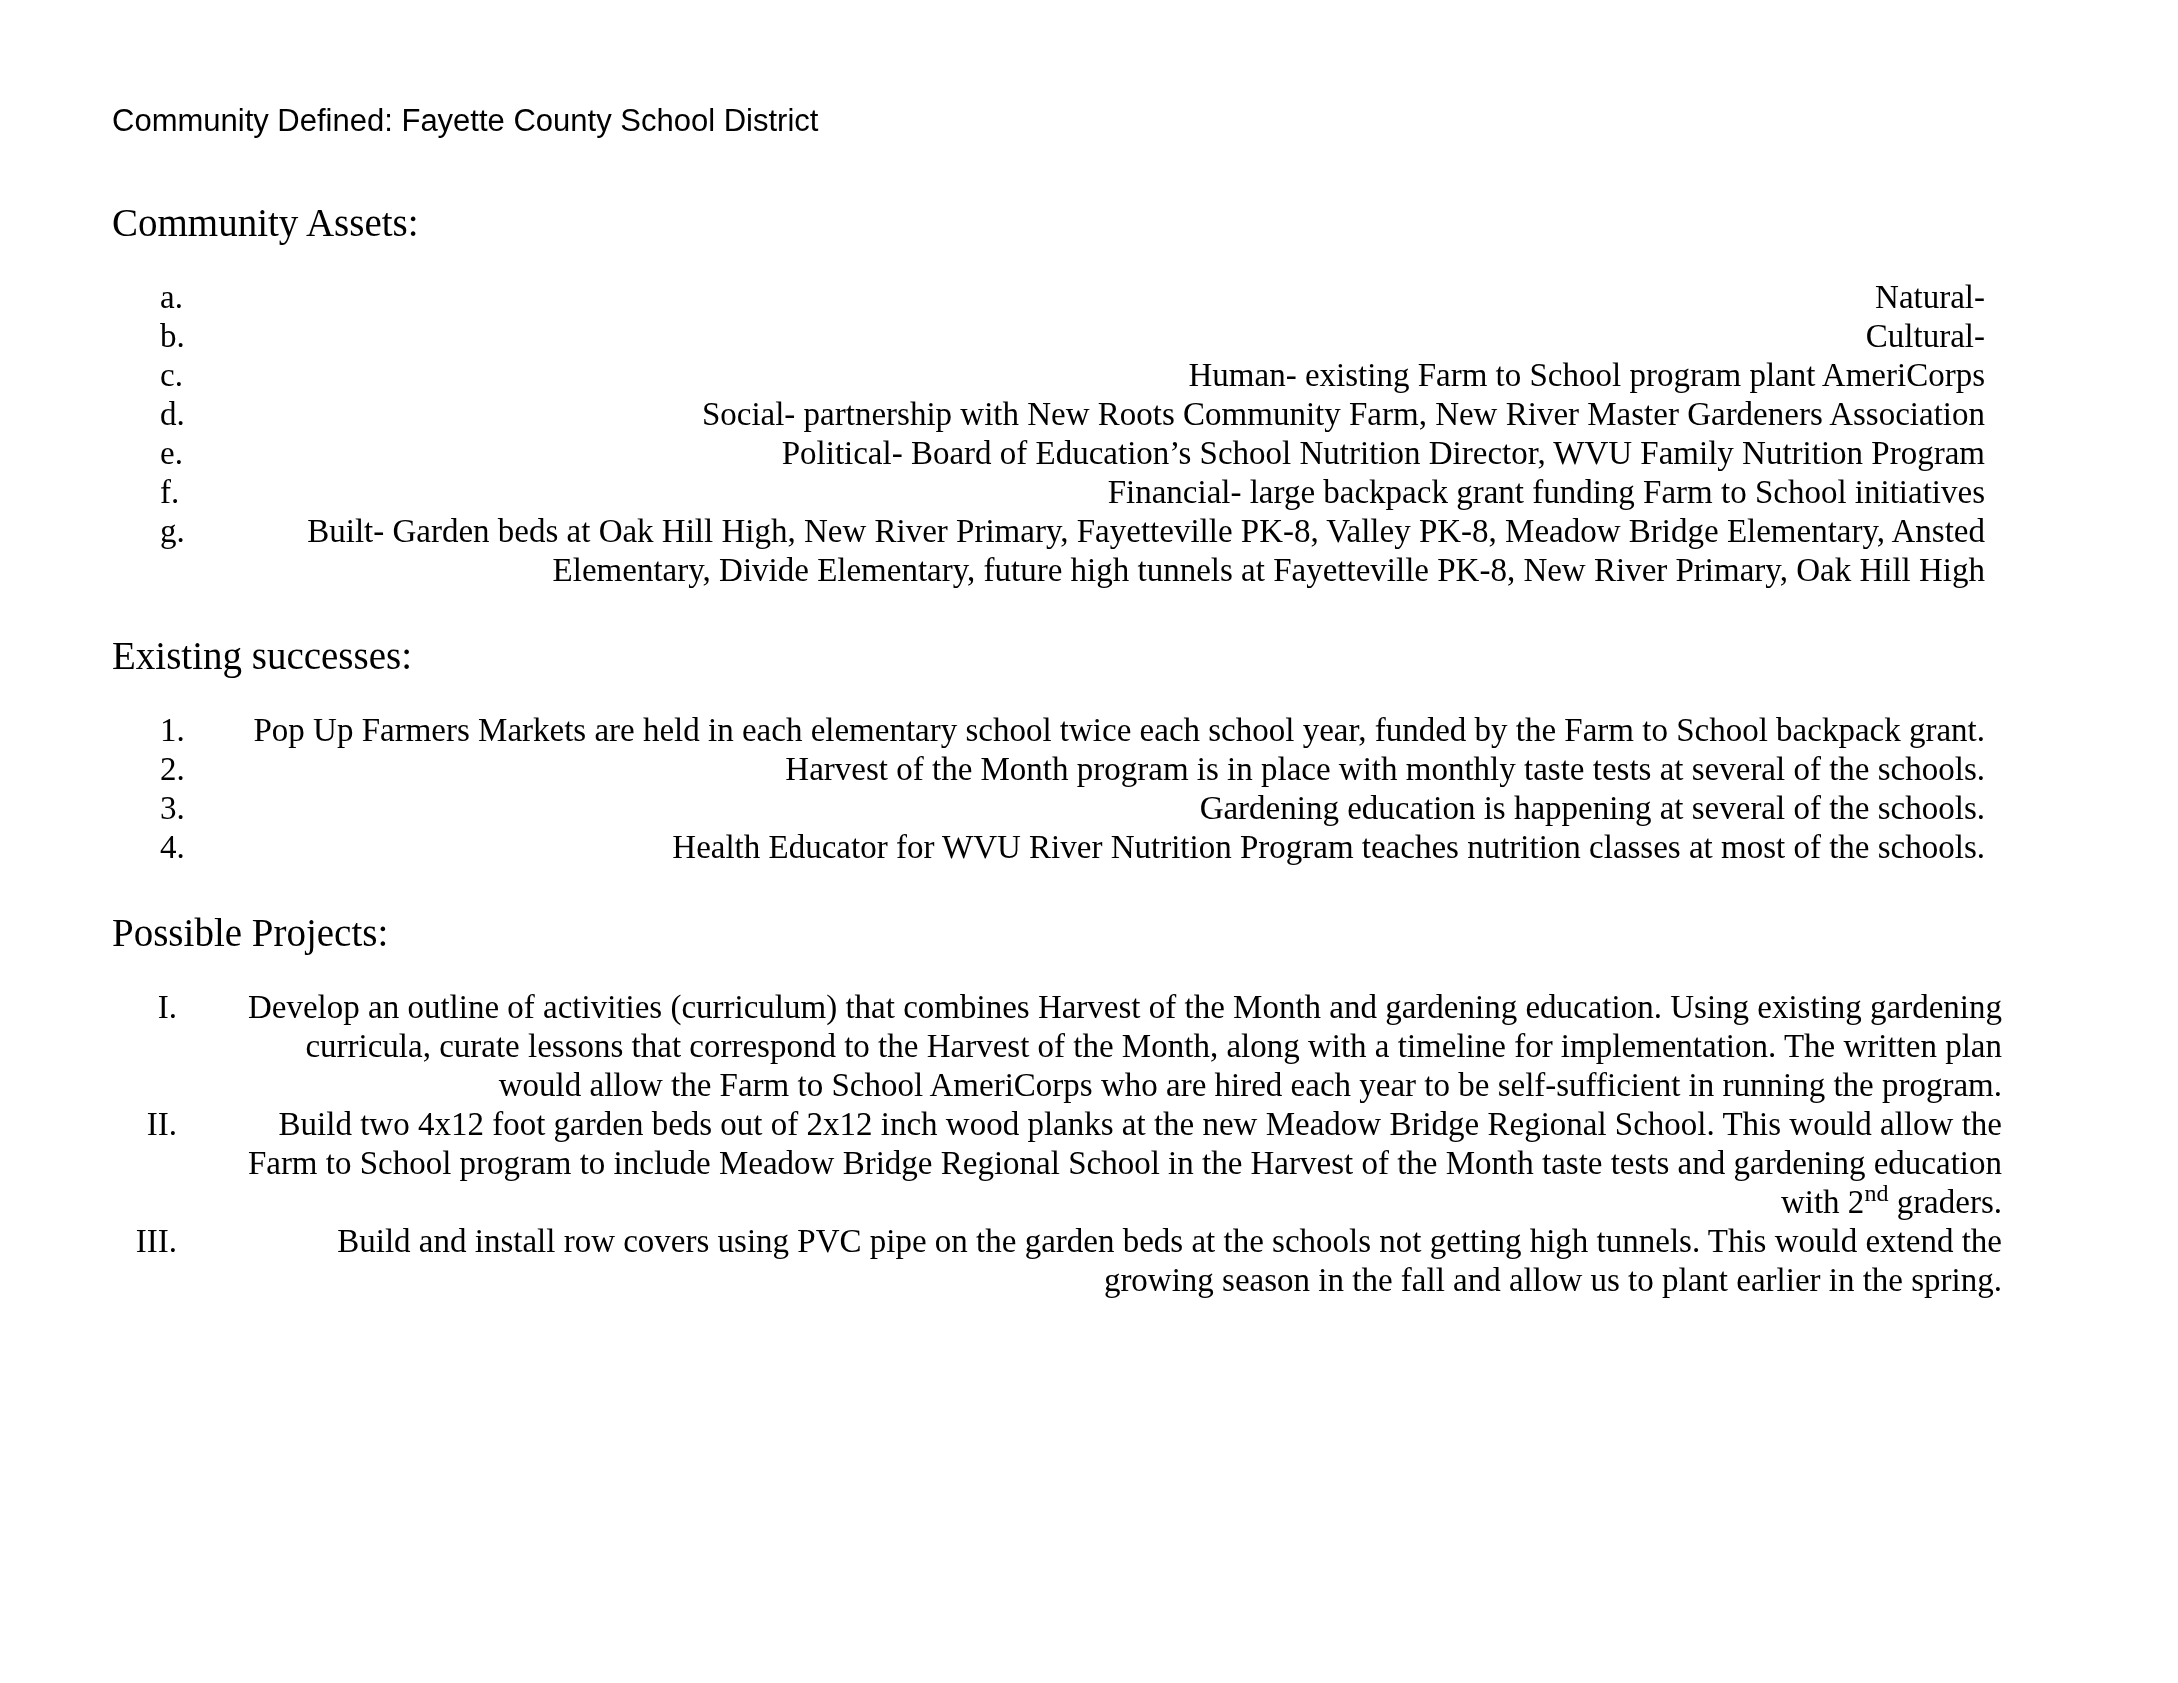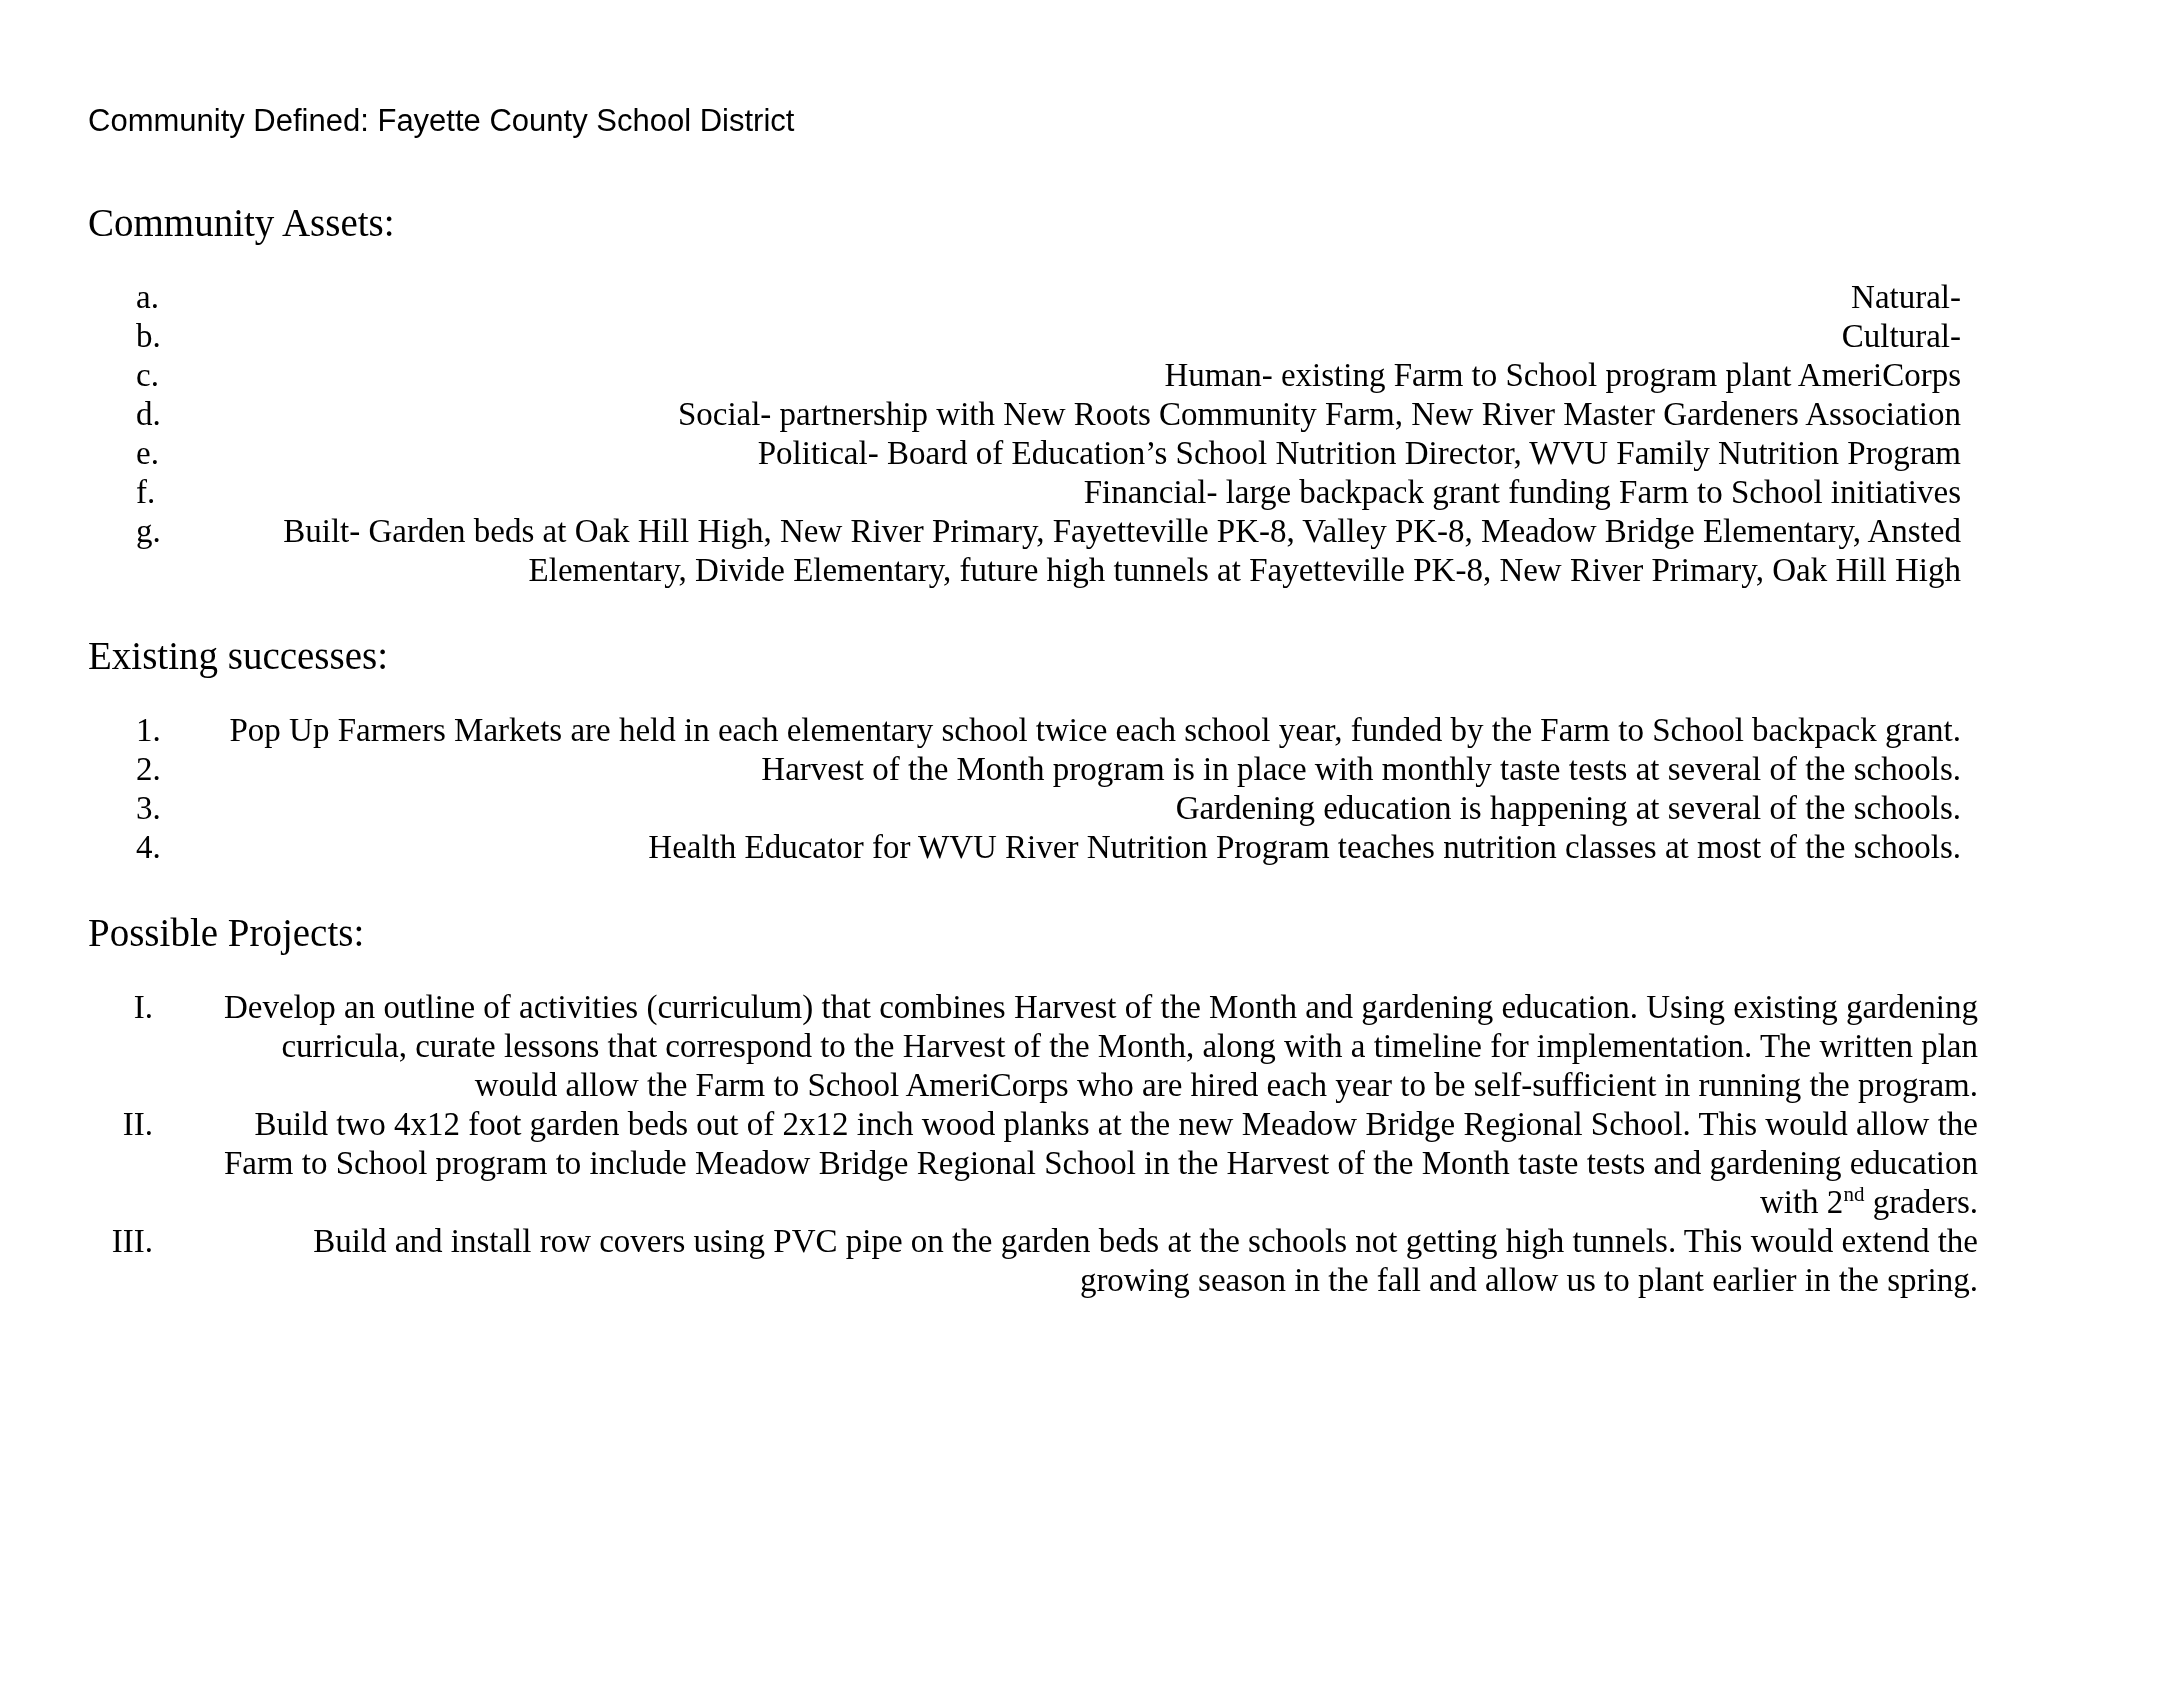--- a/index.html
+++ b/index.html
@@ -11,21 +11,21 @@
     width: 2178px;
     height: 1683px;
     color: #000000;
     font-family: "Liberation Serif", serif;
     overflow: hidden;
   }
   .page {
     box-sizing: border-box;
     width: 2178px;
     height: 1394px;
-    padding: 102px 99px 0 88px;
+    padding: 102px 99px 0 112px;
   }
   .doc-title {
     font-family: "Liberation Sans", sans-serif;
     font-size: 31px;
     line-height: 38px;
     margin: 0 0 63px 0;
     color: #000000;
   }
   .section-heading {
     font-size: 39px;
@@ -58,21 +58,21 @@
   .item-text {
     flex: none;
     width: 1772px;
     max-width: 1772px;
     text-align: right;
   }
   .list-roman .item-text {
     margin-left: 53px;
   }
   .item-text sup {
-    font-size: 21px;
+    font-size: 24px;
     line-height: 0;
     vertical-align: super;
   }
 </style>
 </head>
 <body>
 
 <div class="page">
   <div class="doc-title">Community Defined: Fayette County School District</div>
   <div id="sections">

